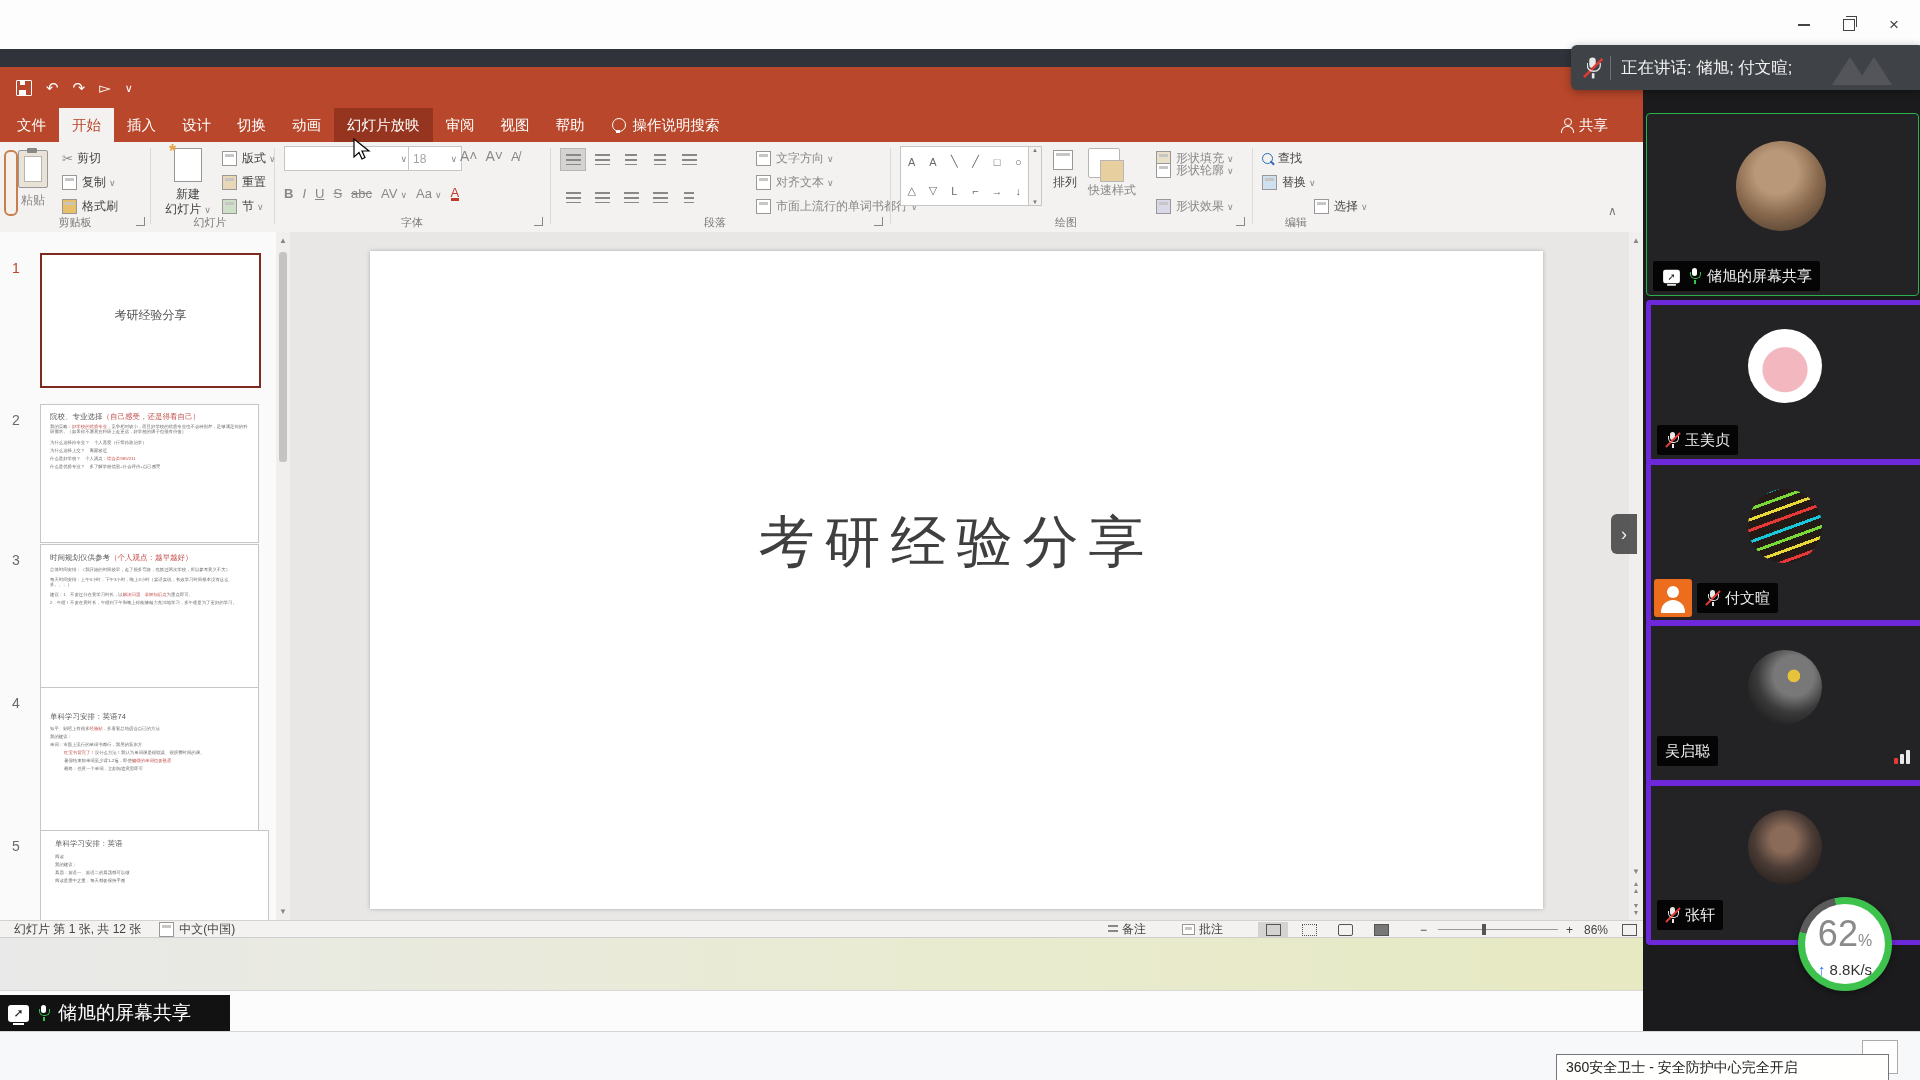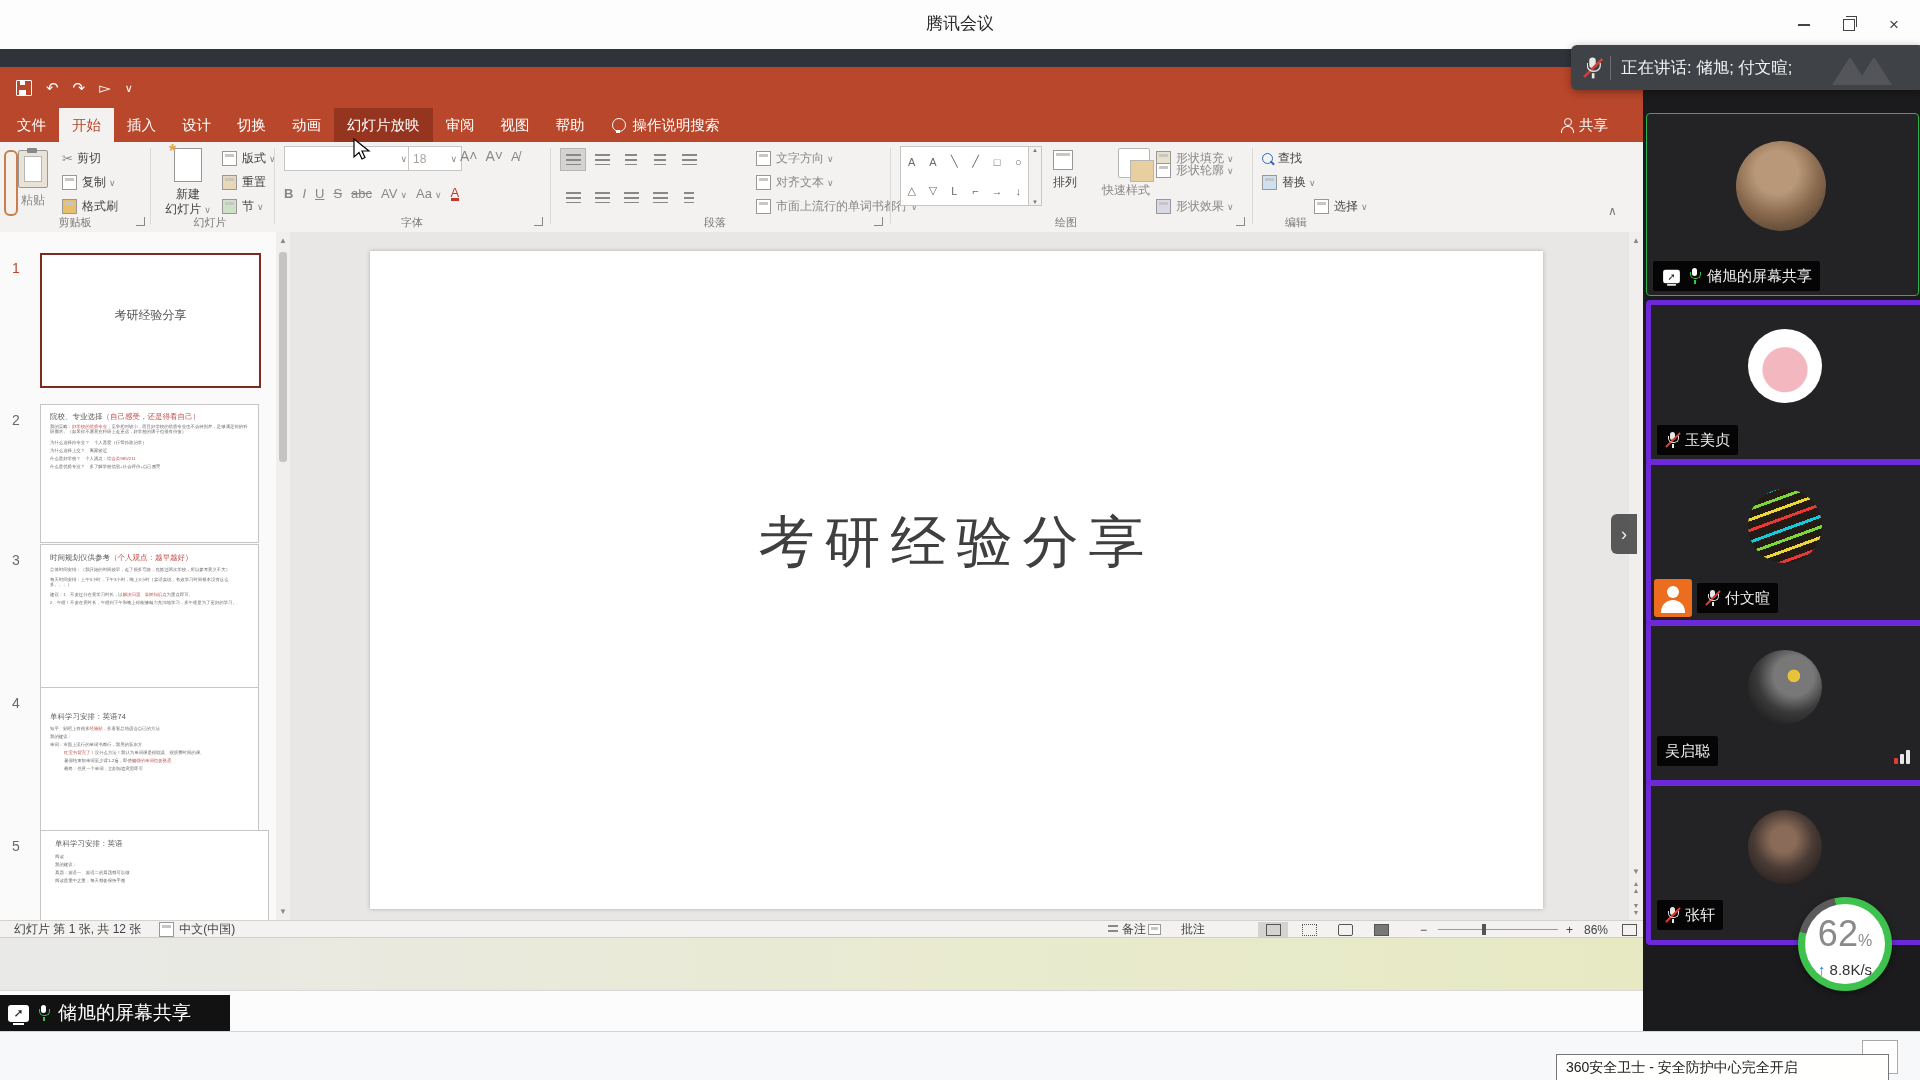--- a/index.html
+++ b/index.html
@@ -150,21 +150,20 @@
   #tooltip360{left:1556px;top:1054px;width:322px;height:25px;background:#fffffe;border:1px solid #767676;display:flex;align-items:center;padding-left:9px;font-size:14px;color:#222;z-index:40}
   #whitebox{left:1862px;top:1040px;width:34px;height:32px;background:#fff;border:1px solid #aaa;z-index:35}
 
   
   #cursor{left:352px;top:138px;z-index:50}
 </style>
 </head>
 <body>
 
 <div class="a" id="titlebar">
-  <div class="a" id="meet-title">腾讯会议</div>
   <div class="a winbtn" style="left:1789px">
       <span class="minbar"></span>
     </div>
   <div class="a winbtn" style="left:1834px">
       <span class="restore"></span>
     </div>
   <div class="a winbtn" style="left:1879px">×</div>
 </div>
 
 <div class="a" id="darkstrip"></div>
@@ -347,21 +346,21 @@
       <span>↓</span>
   </div>
   <div class="a galscroll">
       <span>▲</span>
       <span>▼</span>
     </div>
   <div class="a" style="left:1046px;top:8px;width:38px;text-align:center">
     <span class="mini" style="width:18px;height:18px"></span>
     <div class="rbtxt">排列</div>
   </div>
-  <div class="a" style="left:1088px;top:6px;width:62px;text-align:right">
+  <div class="a" style="left:1088px;top:6px;width:62px;text-align:left">
     <span class="qstyle" style="display:inline-block"></span>
     <div class="rbtxt dim">快速样式</div>
   </div>
   <div class="a f" style="left:1156px;top:8px">
       <span class="mini" style="background:#e8e0c8"></span>
       <span class="rbtxt dim">形状填充</span>
       <span class="carj">∨</span>
     </div>
   <div class="a f" style="left:1156px;top:20px">
       <span class="mini"></span>
@@ -462,21 +461,21 @@
   </div>
 
 <div class="a f" id="statusbar">
   <span style="margin-left:14px">幻灯片 第 1 张, 共 12 张</span>
   <span class="mini" style="margin-left:18px;background:#fff"></span>
   <span>中文(中国)</span>
   <span class="f" style="position:absolute;left:1108px;gap:4px">
       <span class="li" style="width:10px;height:9px"></span>
       <span>备注</span>
     </span>
-  <span class="f" style="position:absolute;left:1148px;gap:20px">
+  <span class="f" style="position:absolute;left:1182px;gap:4px">
       <span class="mini" style="width:11px;height:9px;margin:0"></span>
       <span>批注</span>
     </span>
   <span class="vbtn sel" style="position:absolute;left:1258px">
       <span class="vb-box"></span>
     </span>
   <span class="vbtn" style="position:absolute;left:1294px">
       <span class="vb-box" style="border-style:dotted"></span>
     </span>
   <span class="vbtn" style="position:absolute;left:1330px">

